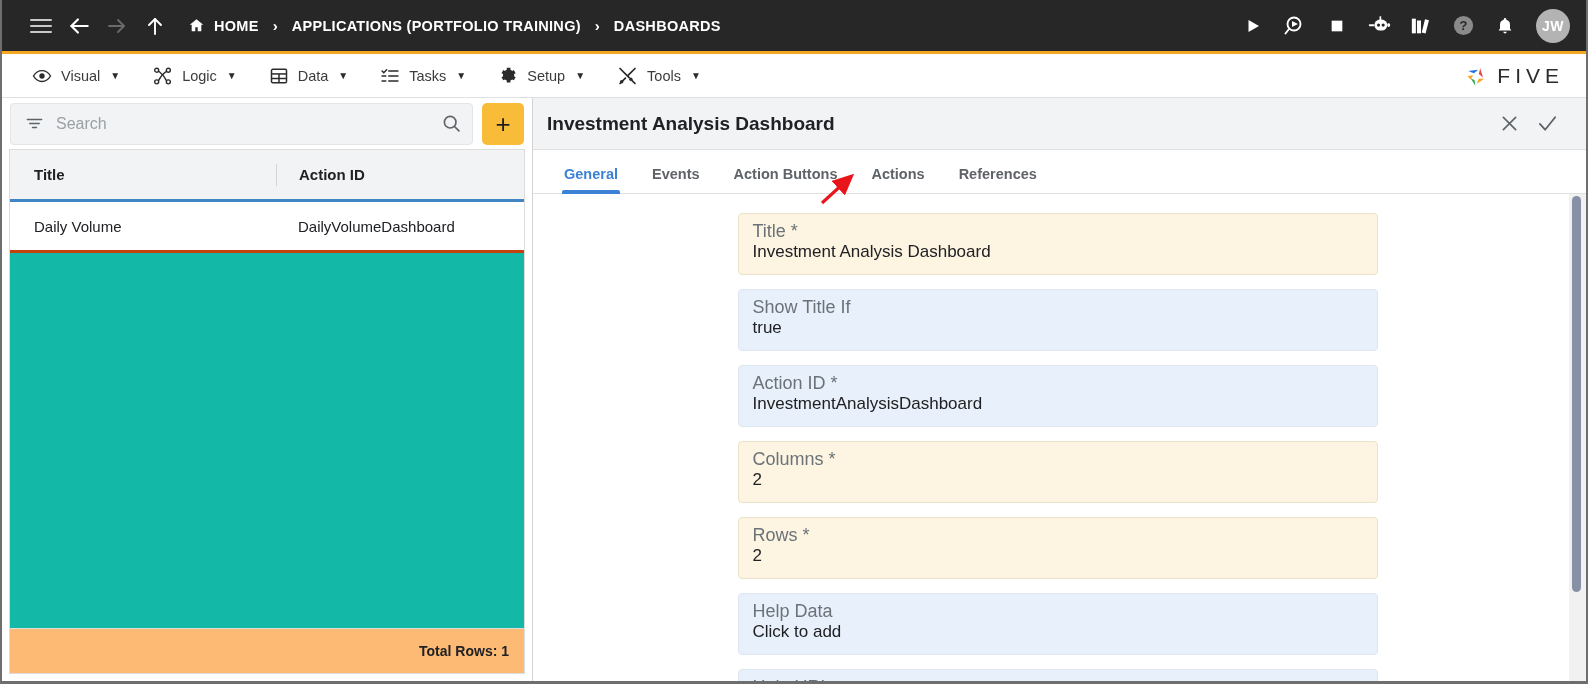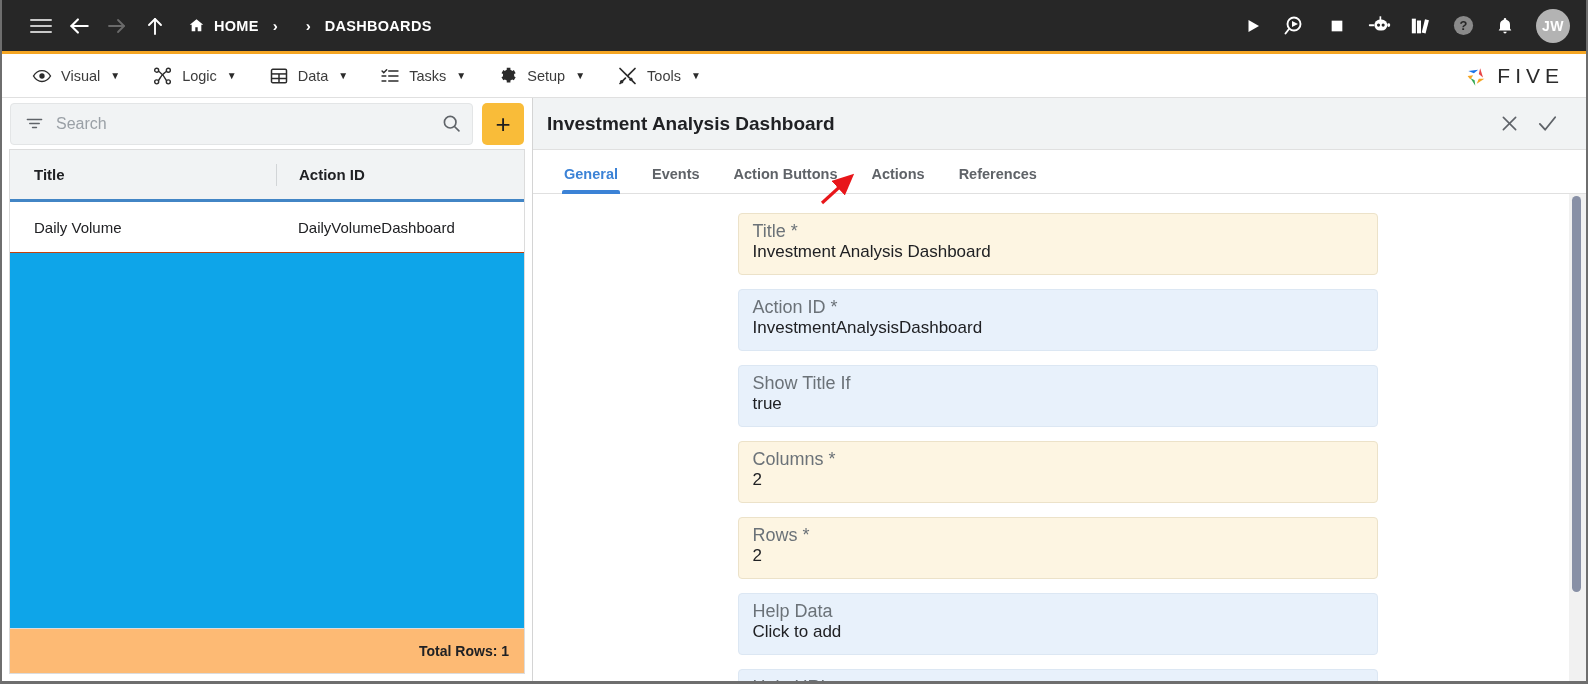--- a/index.html
+++ b/index.html
@@ -115,40 +115,40 @@
   .add-btn {
     width: 42px; height: 42px; margin-left: 9px;
     background: #f9bc39; border: none; border-radius: 5px;
     color: #1f1f1f; font-size: 26px; line-height: 1;
     display: flex; align-items: center; justify-content: center;
     cursor: pointer; font-weight: 300;
   }
   .grid-wrap {
     flex: 1; display: flex; flex-direction: column;
     margin: 0 7px; border: 1px solid #dcdcdc; border-bottom: none;
-    min-height: 0; background: #0ea5e9;
+    min-height: 0; background: #14b8a6;
   }
   .grid-head {
     height: 52px; min-height: 52px;
     background: #f1f3f4;
     display: flex; align-items: center;
     border-bottom: 3px solid #4285c5;
     position: relative;
   }
   .th {
     font-size: 15px; font-weight: 700; color: #202124;
     padding-left: 24px; display: flex; align-items: center; height: 100%;
   }
   .th.col1 { width: 266px; }
   .th.col2 { flex: 1; border-left: 1px solid #d2d5d7; padding-left: 22px;
              height: 22px; align-self: center; }
   .grid-rows { flex: 1; overflow: hidden; }
   .row {
     height: 51px; display: flex; align-items: center;
-    border-bottom: 1px solid #c2410c; background: #fff;
+    border-bottom: 3px solid #c2410c; background: #fff;
   }
   .td { font-size: 15px; color: #202124; padding-left: 24px; }
   .td.col1 { width: 266px; }
   .td.col2 { flex: 1; padding-left: 22px; }
   .grid-foot {
     height: 46px; min-height: 46px;
     background: #fdba74;
     border: 1px solid #dcdcdc;
     margin: 0 7px 7px 7px;
     display: flex; align-items: center; justify-content: flex-end;
@@ -265,20 +265,21 @@
       <div class="crumb-home">
         <span style="display:flex;align-items:center;">
           <svg width="17" height="17" viewBox="0 0 24 24" fill="#ffffff">
             <path d="M12 3L2.5 11h2.7v9h5.1v-5.6h3.4V20h5.1v-9h2.7z"></path>
           </svg>
         </span>
         <span class="crumb">HOME</span>
       </div>
 
       <span class="crumb-sep">›</span>
+      <span class="crumb">APPLICATIONS (PORTFOLIO TRAINING)</span>
       <span class="crumb-sep">›</span>
       <span class="crumb">DASHBOARDS</span>
     </div>
 
     <div class="topbar-right">
       <div class="tbr-icon">
         <svg width="18" height="18" viewBox="0 0 24 24" fill="#ffffff">
             <polygon points="6,4 20,12 6,20"></polygon>
           </svg>
       </div>
@@ -494,27 +495,27 @@
         <div class="vscroll"></div>
 
         <div class="form-fields">
 
           <div class="field required">
             <div class="field-label">Title *</div>
             <div class="field-value">Investment Analysis Dashboard</div>
           </div>
 
           <div class="field optional">
+            <div class="field-label">Show Title If</div>
+            <div class="field-value">true</div>
+          </div>
+
+          <div class="field optional">
             <div class="field-label">Action ID *</div>
             <div class="field-value">InvestmentAnalysisDashboard</div>
-          </div>
-
-          <div class="field optional">
-            <div class="field-label">Show Title If</div>
-            <div class="field-value">true</div>
           </div>
 
           <div class="field required">
             <div class="field-label">Columns *</div>
             <div class="field-value">2</div>
           </div>
 
           <div class="field required">
             <div class="field-label">Rows *</div>
             <div class="field-value">2</div>

